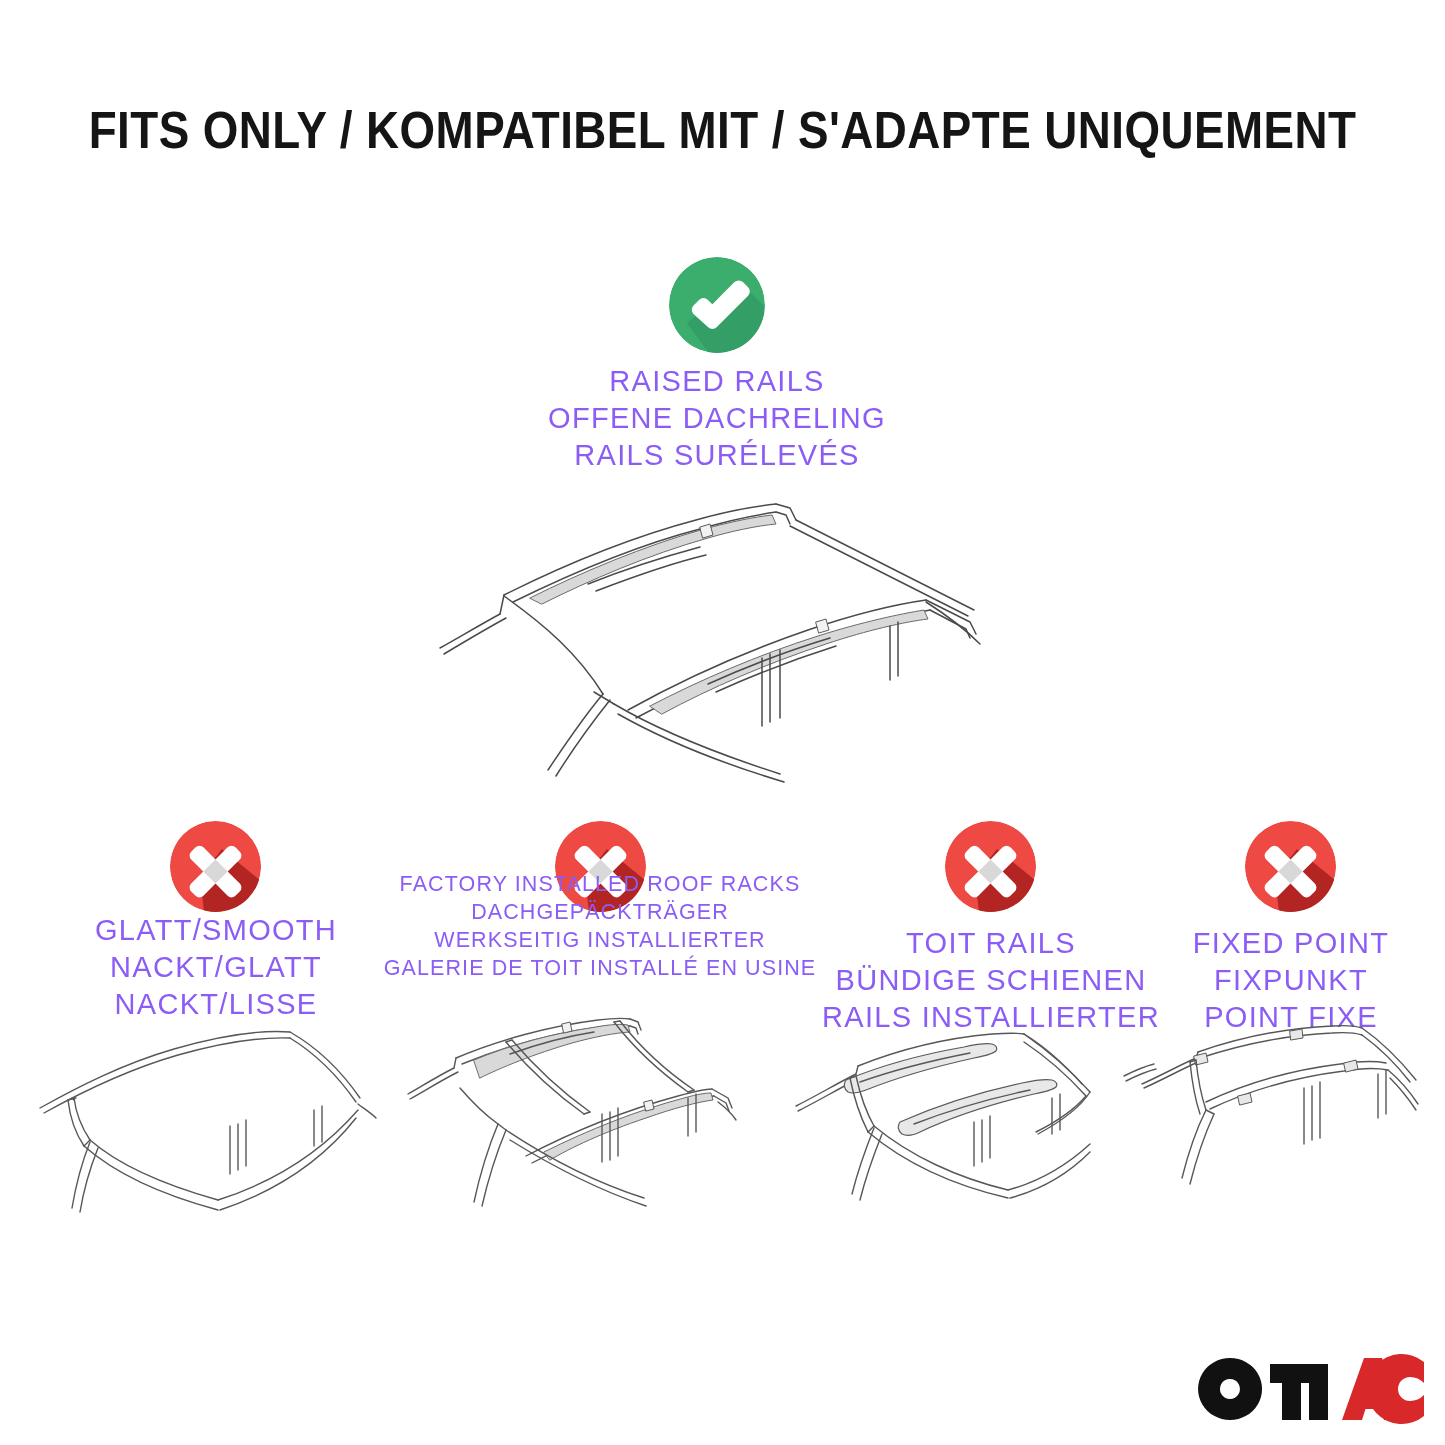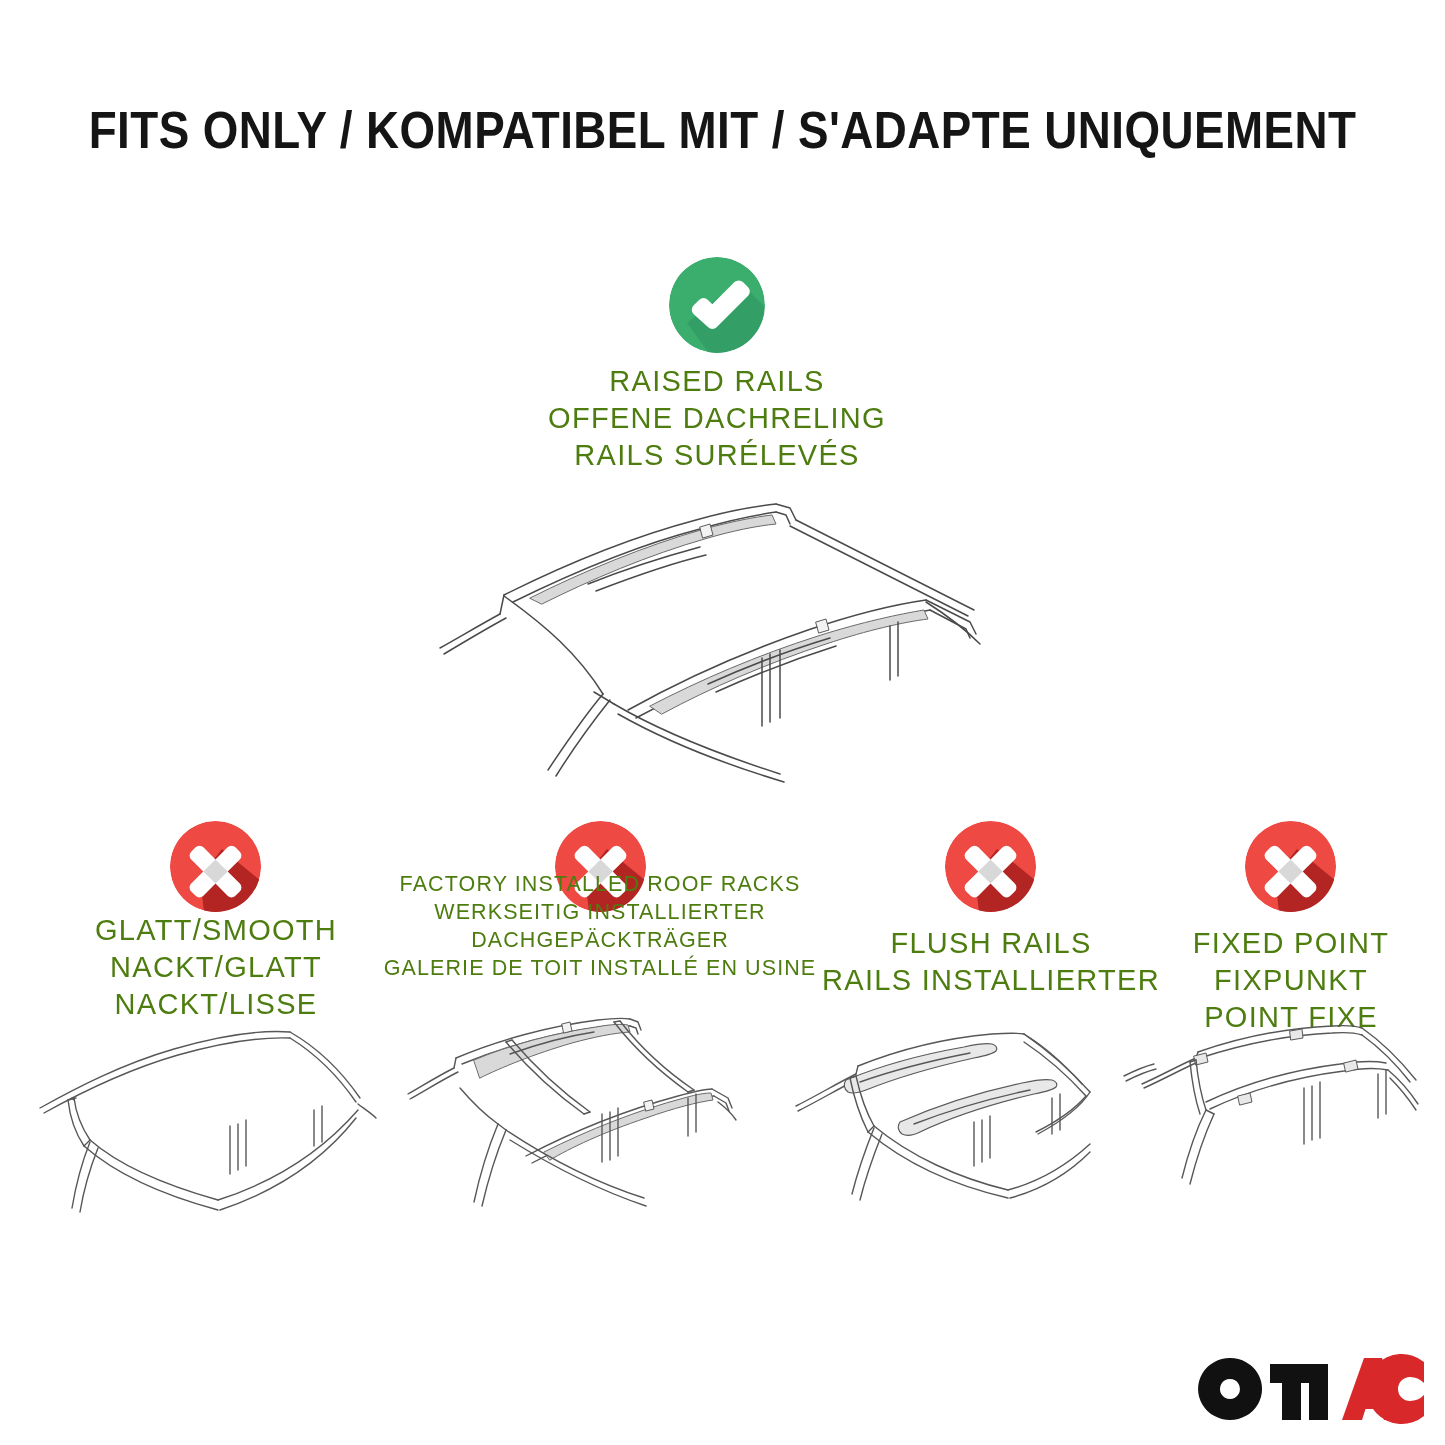--- a/index.html
+++ b/index.html
@@ -27,21 +27,21 @@
   
   .icon-wrap{position:absolute;}
   .badge{position:relative;display:block;border-radius:50%;overflow:hidden;}
   .badge .disc{position:absolute;inset:0;border-radius:50%;}
   .badge svg{position:absolute;inset:0;width:100%;height:100%;display:block;}
 
   
   .labels{
     position:absolute;text-align:center;
     font-size:29px;line-height:1.28;
-    letter-spacing:1.3px;font-weight:400;color:#4d7c0f;
+    letter-spacing:1.3px;font-weight:400;color:#8b5cf6;
   }
   .labels.small{font-size:21.5px;line-height:1.3;letter-spacing:1.1px;}
   .labels div{white-space:nowrap;}
 
   
   .art{position:absolute;}
   .art svg{display:block;width:100%;height:100%;}
 
   
   .logo{position:absolute;left:1192px;top:1352px;width:232px;height:74px;}
@@ -178,22 +178,22 @@
       <svg viewBox="0 0 91 91">
         <path d="M52 28 L91 60 L91 91 L34 91 L30 56 Z" fill="#A81F1C" opacity="0.85"></path>
         <path d="M45.5 38.4 L57.6 26.3 a5.5 5.5 0 0 1 7.8 0 l4.4 4.4 a5.5 5.5 0 0 1 0 7.8 L57.7 50.5 l12.1 12.1 a5.5 5.5 0 0 1 0 7.8 l-4.4 4.4 a5.5 5.5 0 0 1 -7.8 0 L45.5 62.6 L33.4 74.8 a5.5 5.5 0 0 1 -7.8 0 l-4.4 -4.4 a5.5 5.5 0 0 1 0 -7.8 L33.3 50.5 L21.2 38.5 a5.5 5.5 0 0 1 0 -7.8 l4.4 -4.4 a5.5 5.5 0 0 1 7.8 0 z" fill="#ffffff"></path>
         <path d="M45.5 38.4 L57.7 50.5 L45.5 62.6 L33.3 50.5 Z" fill="#d8d8d8"></path>
       </svg>
     </span>
   </div>
 
   <div class="labels small" style="left:370px;top:851px;width:460px;margin-top:20px;">
     <div>FACTORY INSTALLED ROOF RACKS</div>
+    <div>DACHGEPÄCKTRÄGER</div>
     <div>WERKSEITIG INSTALLIERTER</div>
-    <div>DACHGEPÄCKTRÄGER</div>
     <div>GALERIE DE TOIT INSTALLÉ EN USINE</div>
   </div>
 
   <div class="art" style="left:398px;top:1002px;width:370px;height:250px;">
     <svg viewBox="0 0 370 250" fill="none" stroke="#575757" stroke-width="1.4" stroke-linecap="round" stroke-linejoin="round">
       <path d="M62 72 C104 48 158 30 210 22 L228 24 L318 90 L300 112 L140 160 Z" fill="#ffffff" stroke="none"></path>
 
       <path d="M10 92 C24 84 40 74 56 66"></path>
       <path d="M12 97 C28 88 44 78 60 70"></path>
       <path d="M56 66 L58 56"></path>
@@ -245,21 +245,22 @@
       <span class="disc" style="background:#EE4A43;"></span>
       <svg viewBox="0 0 91 91">
         <path d="M52 28 L91 60 L91 91 L34 91 L30 56 Z" fill="#A81F1C" opacity="0.85"></path>
         <path d="M45.5 38.4 L57.6 26.3 a5.5 5.5 0 0 1 7.8 0 l4.4 4.4 a5.5 5.5 0 0 1 0 7.8 L57.7 50.5 l12.1 12.1 a5.5 5.5 0 0 1 0 7.8 l-4.4 4.4 a5.5 5.5 0 0 1 -7.8 0 L45.5 62.6 L33.4 74.8 a5.5 5.5 0 0 1 -7.8 0 l-4.4 -4.4 a5.5 5.5 0 0 1 0 -7.8 L33.3 50.5 L21.2 38.5 a5.5 5.5 0 0 1 0 -7.8 l4.4 -4.4 a5.5 5.5 0 0 1 7.8 0 z" fill="#ffffff"></path>
         <path d="M45.5 38.4 L57.7 50.5 L45.5 62.6 L33.3 50.5 Z" fill="#d8d8d8"></path>
       </svg>
     </span>
   </div>
 
   <div class="labels" style="left:805px;top:925px;width:372px;">
-    <div>FLUSH RAILS</div>
+    <div>TOIT RAILS</div>
+    <div>BÜNDIGE SCHIENEN</div>
     <div>RAILS INSTALLIERTER</div>
   </div>
 
   <div class="art" style="left:788px;top:1018px;width:370px;height:236px;">
     <svg viewBox="0 0 370 236" fill="none" stroke="#575757" stroke-width="1.4" stroke-linecap="round" stroke-linejoin="round">
       <path d="M60 74 C100 50 152 32 206 22 L224 24 L300 86 L284 104 L130 156 Z" fill="#ffffff" stroke="none"></path>
 
       <path d="M8 88 C28 78 48 66 68 56"></path>
       <path d="M10 93 C30 83 50 71 70 61"></path>
       <path d="M68 56 L70 48"></path>

